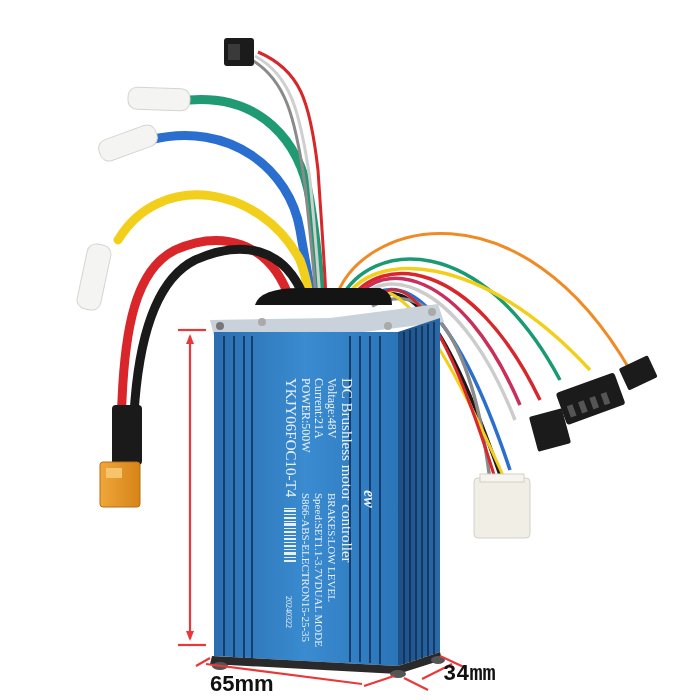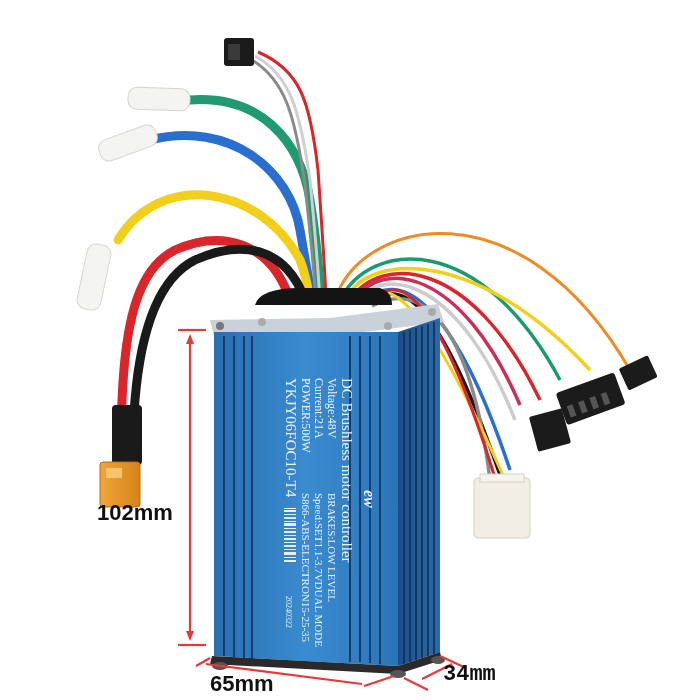--- a/index.html
+++ b/index.html
@@ -182,16 +182,15 @@
     <line x1="196" y1="666" x2="210" y2="658"></line>
     <line x1="364" y1="686" x2="394" y2="676"></line>
     <line x1="206" y1="664" x2="362" y2="684"></line>
 
     <line x1="404" y1="678" x2="428" y2="690"></line>
     <line x1="440" y1="656" x2="466" y2="668"></line>
     <line x1="422" y1="679" x2="452" y2="664"></line>
   </g>
 </svg>
 
-<div class="dim-label" style="left:97px; top:500px;">102mm</div>
 <div class="dim-label" style="left:210px; top:671px;text-align:center;">65mm</div>
 <div class="dim-label" style="left:443px; top:662px;font-family:Liberation Mono, monospace;">34mm</div>
 </div>
 
 </body></html>

